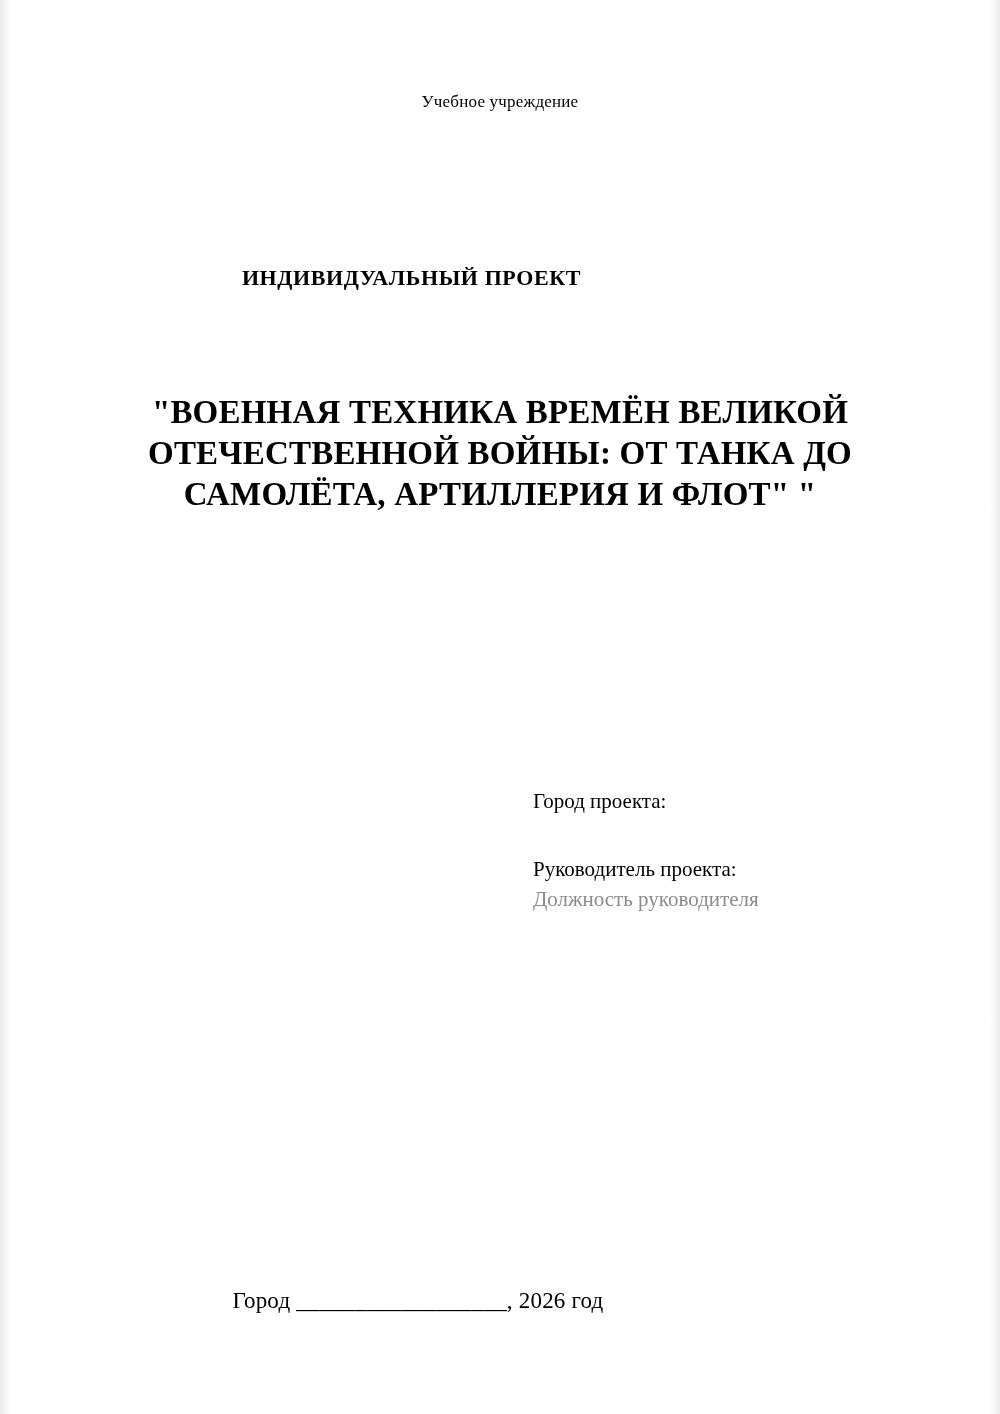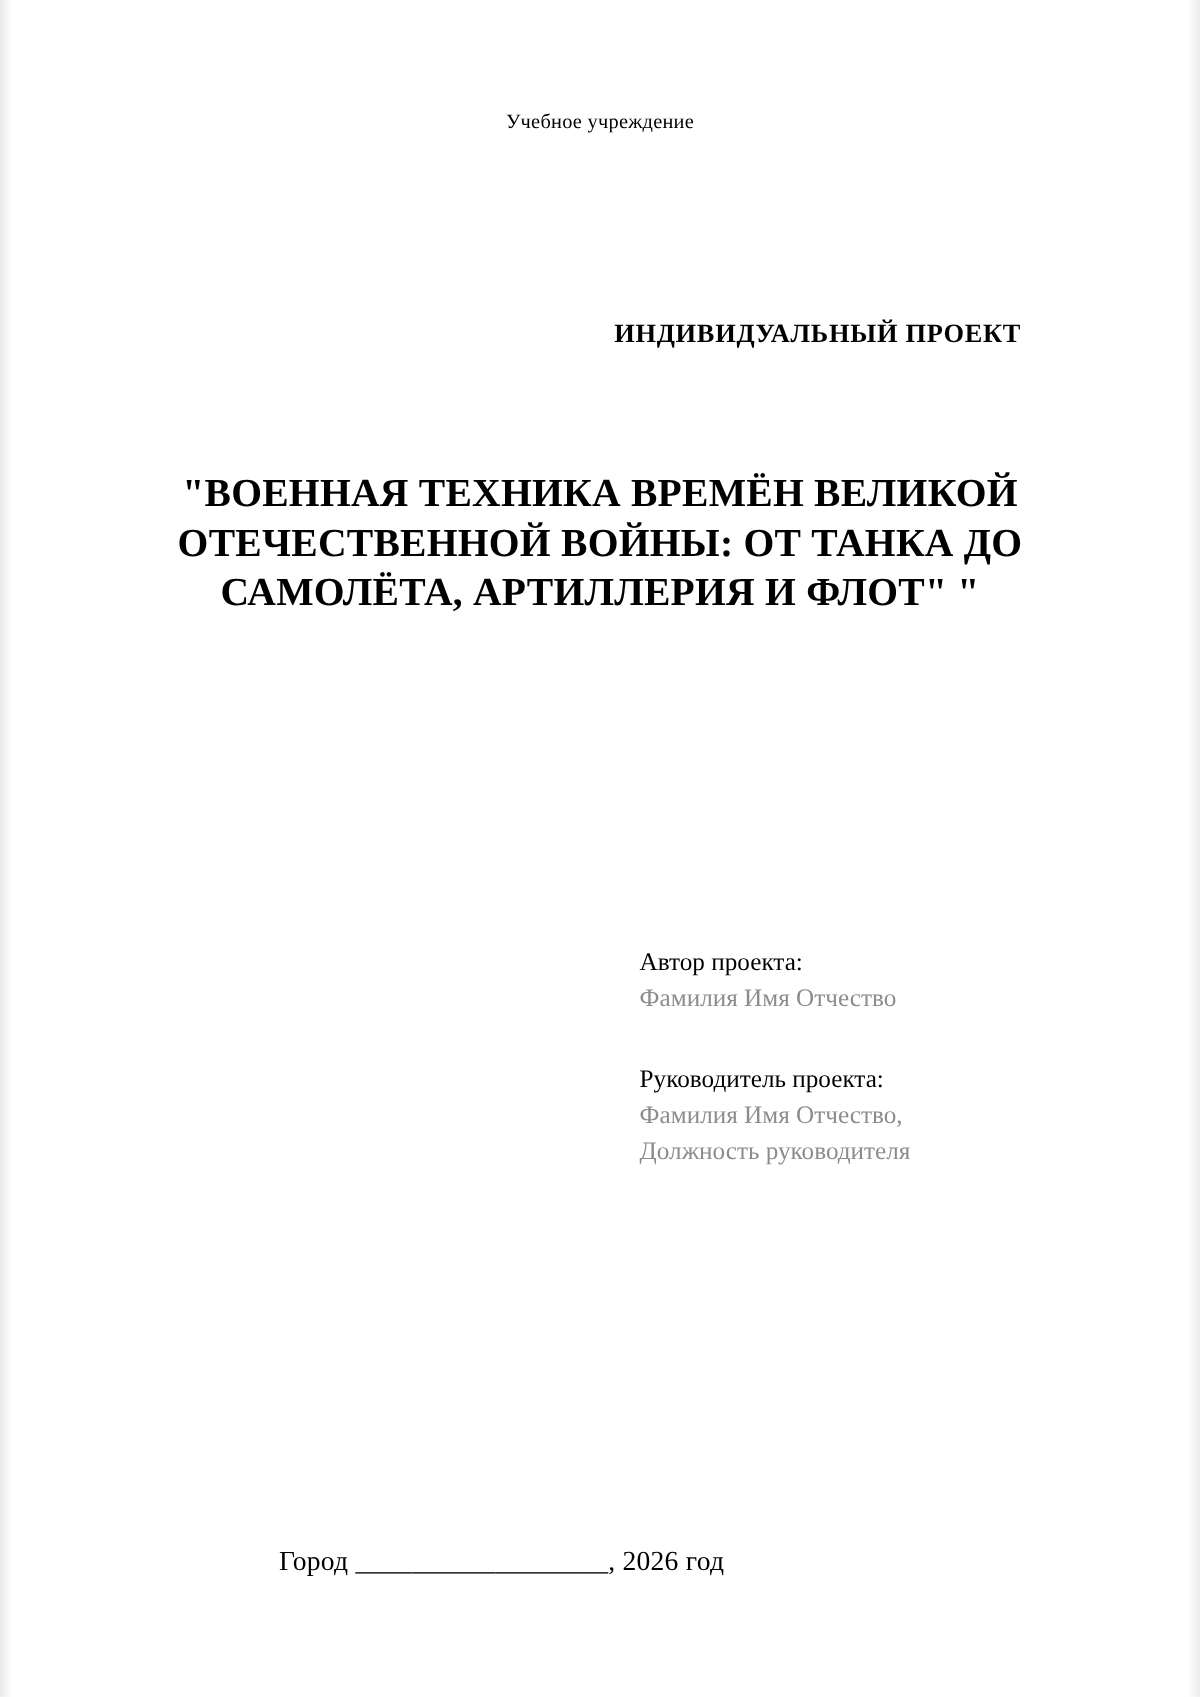--- a/index.html
+++ b/index.html
@@ -52,25 +52,24 @@
     font-size: 17px;
     line-height: 28px;
     letter-spacing: 0.2px;
   }
 
   .doc-type {
     position: absolute;
     top: 265px;
     left: 0;
     width: 823px;
-    text-align: right;
+    text-align: center;
     font-size: 22px;
     font-weight: bold;
     letter-spacing: 0.6px;
-    margin-left: 28px;
   }
 
   .doc-title {
     position: absolute;
     top: 392px;
     left: 110px;
     width: 780px;
     text-align: center;
     font-size: 33px;
     font-weight: bold;
@@ -116,25 +115,23 @@
 
 <div class="page">
 
   <div class="institution">Учебное учреждение</div>
 
   <div class="doc-type">ИНДИВИДУАЛЬНЫЙ ПРОЕКТ</div>
 
   <div class="doc-title">"ВОЕННАЯ ТЕХНИКА ВРЕМЁН ВЕЛИКОЙ ОТЕЧЕСТВЕННОЙ ВОЙНЫ: ОТ ТАНКА ДО САМОЛЁТА, АРТИЛЛЕРИЯ И ФЛОТ" "</div>
 
   <div class="credits">
-    <p class="label">Автор проекта:</p>
-    <p class="value">Фамилия Имя Отчество</p>
+    <p class="label">Город проекта:</p>
 
     <div class="block-gap"></div>
 
     <p class="label">Руководитель проекта:</p>
-    <p class="value">Фамилия Имя Отчество,</p>
     <p class="value">Должность руководителя</p>
   </div>
 
   <div class="footer">Город __________________, 2026 год</div>
 
 </div>
 
 </body></html>

